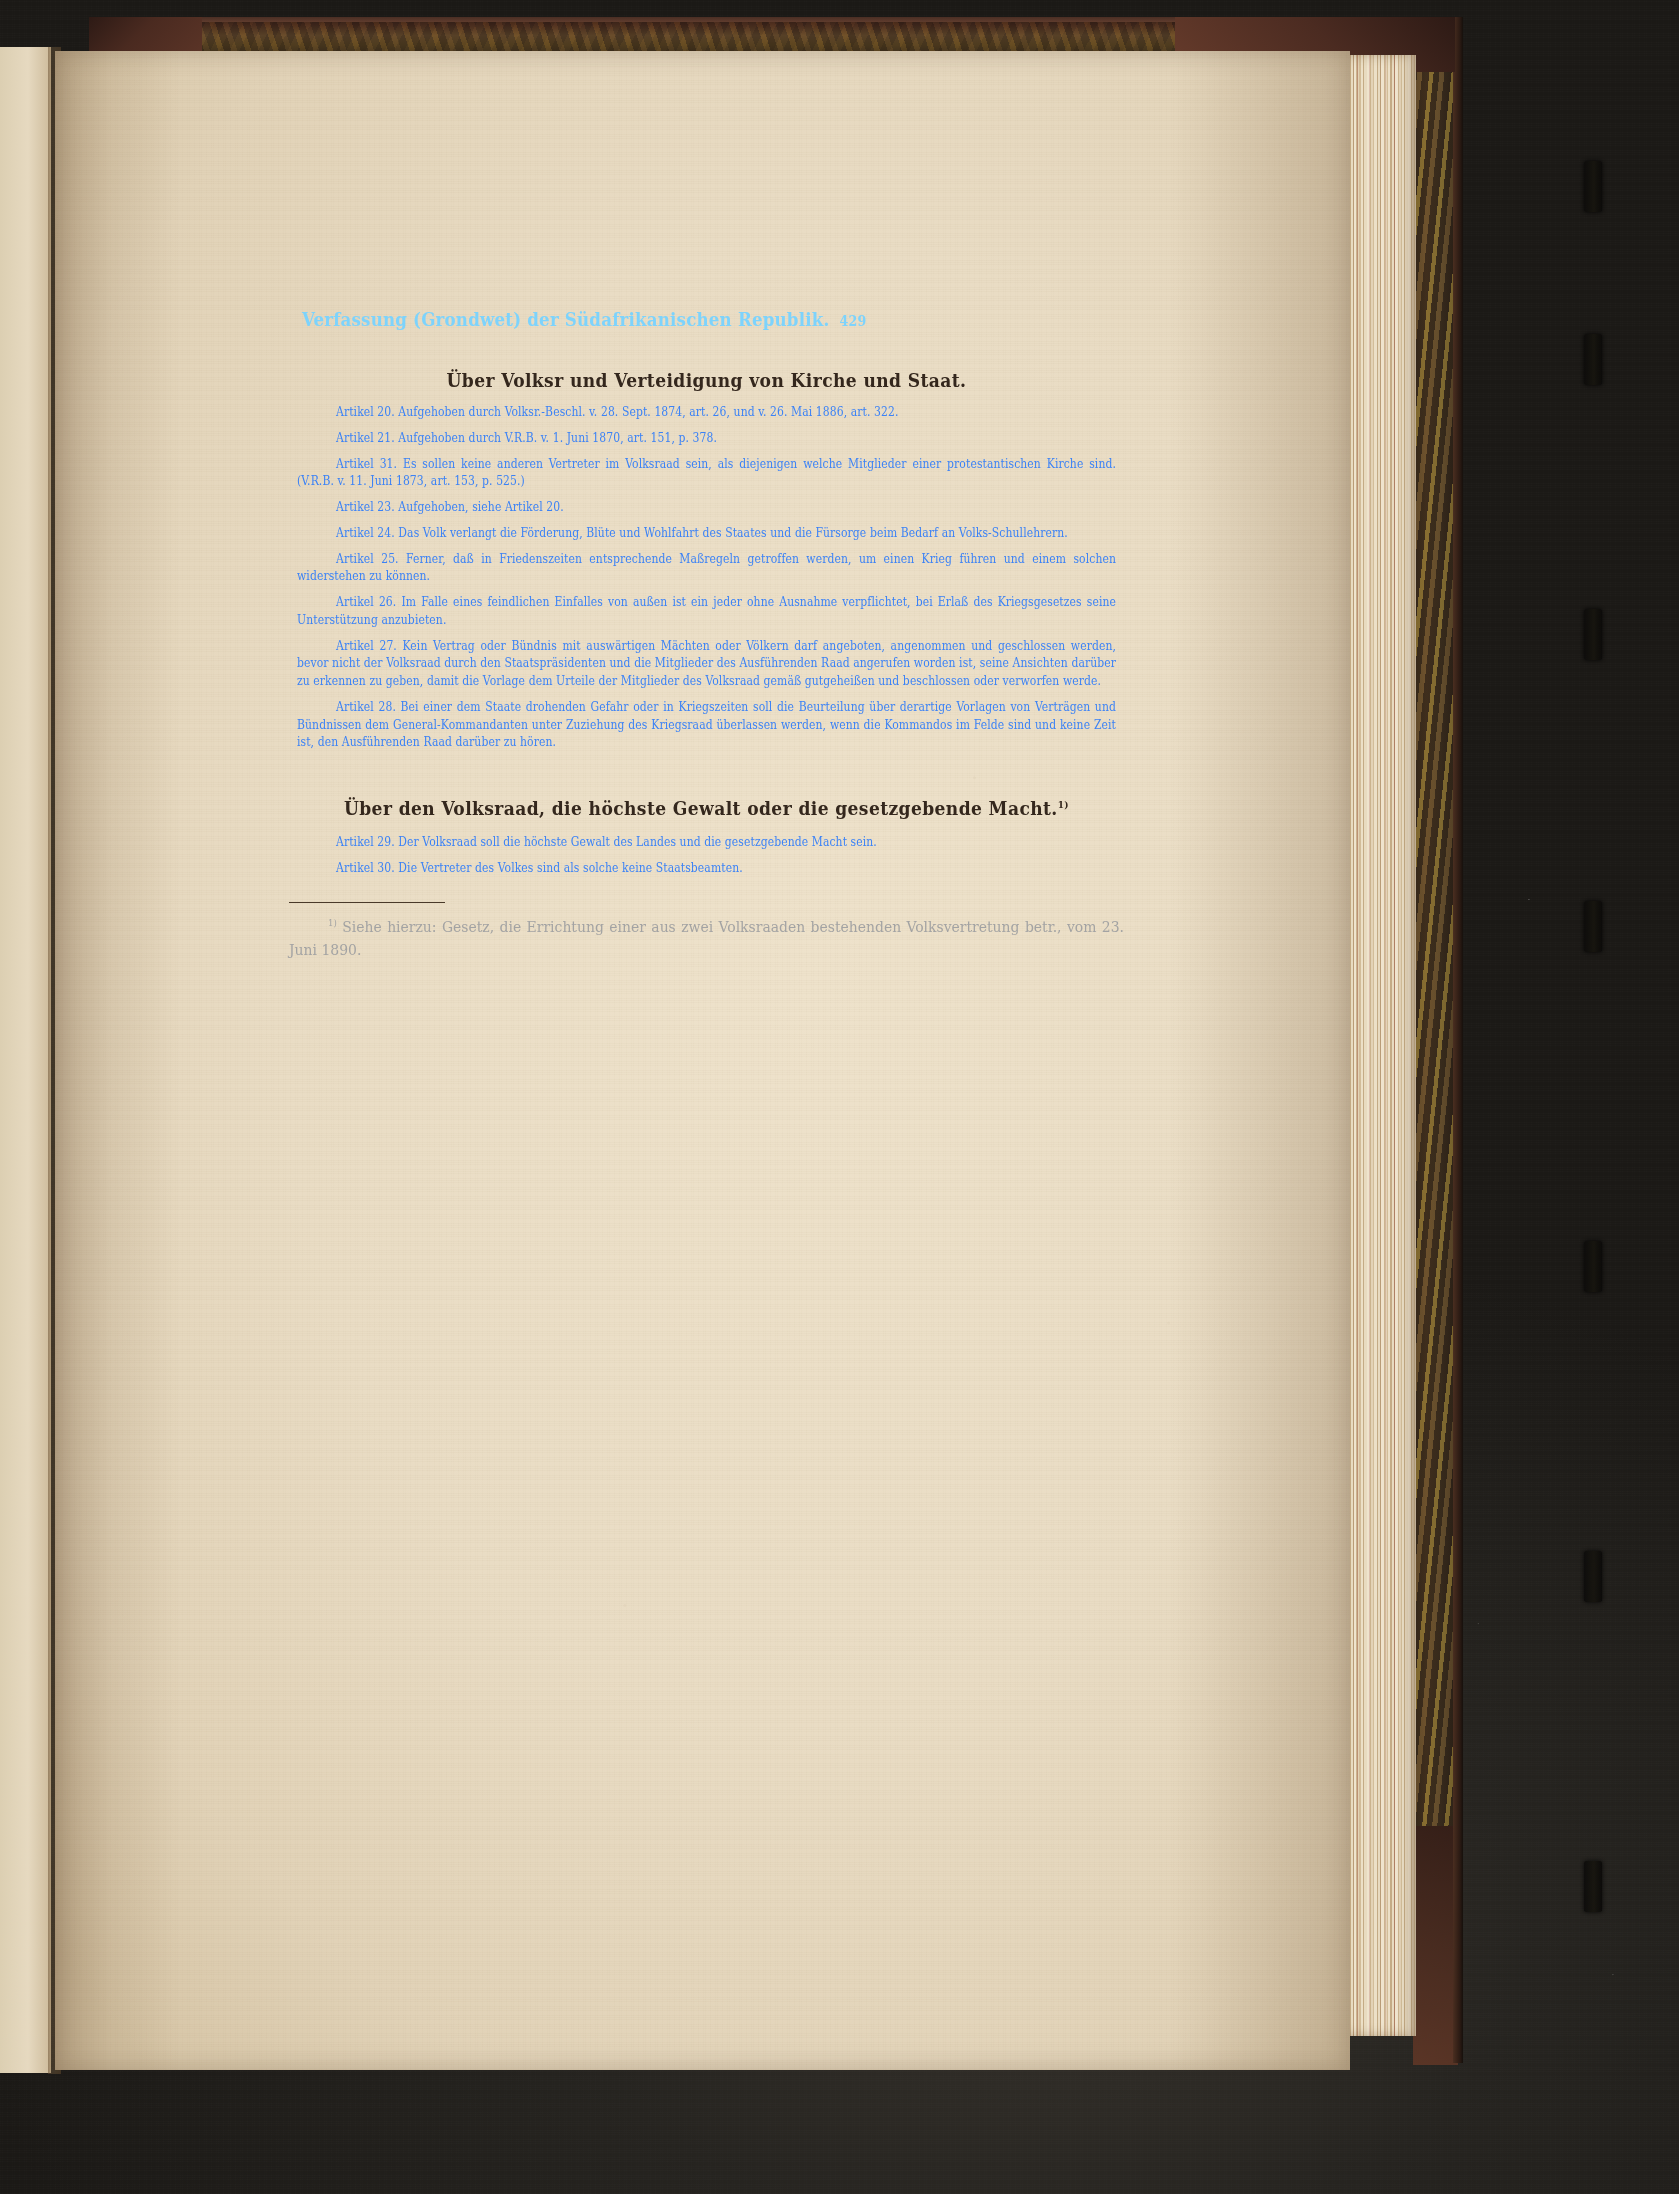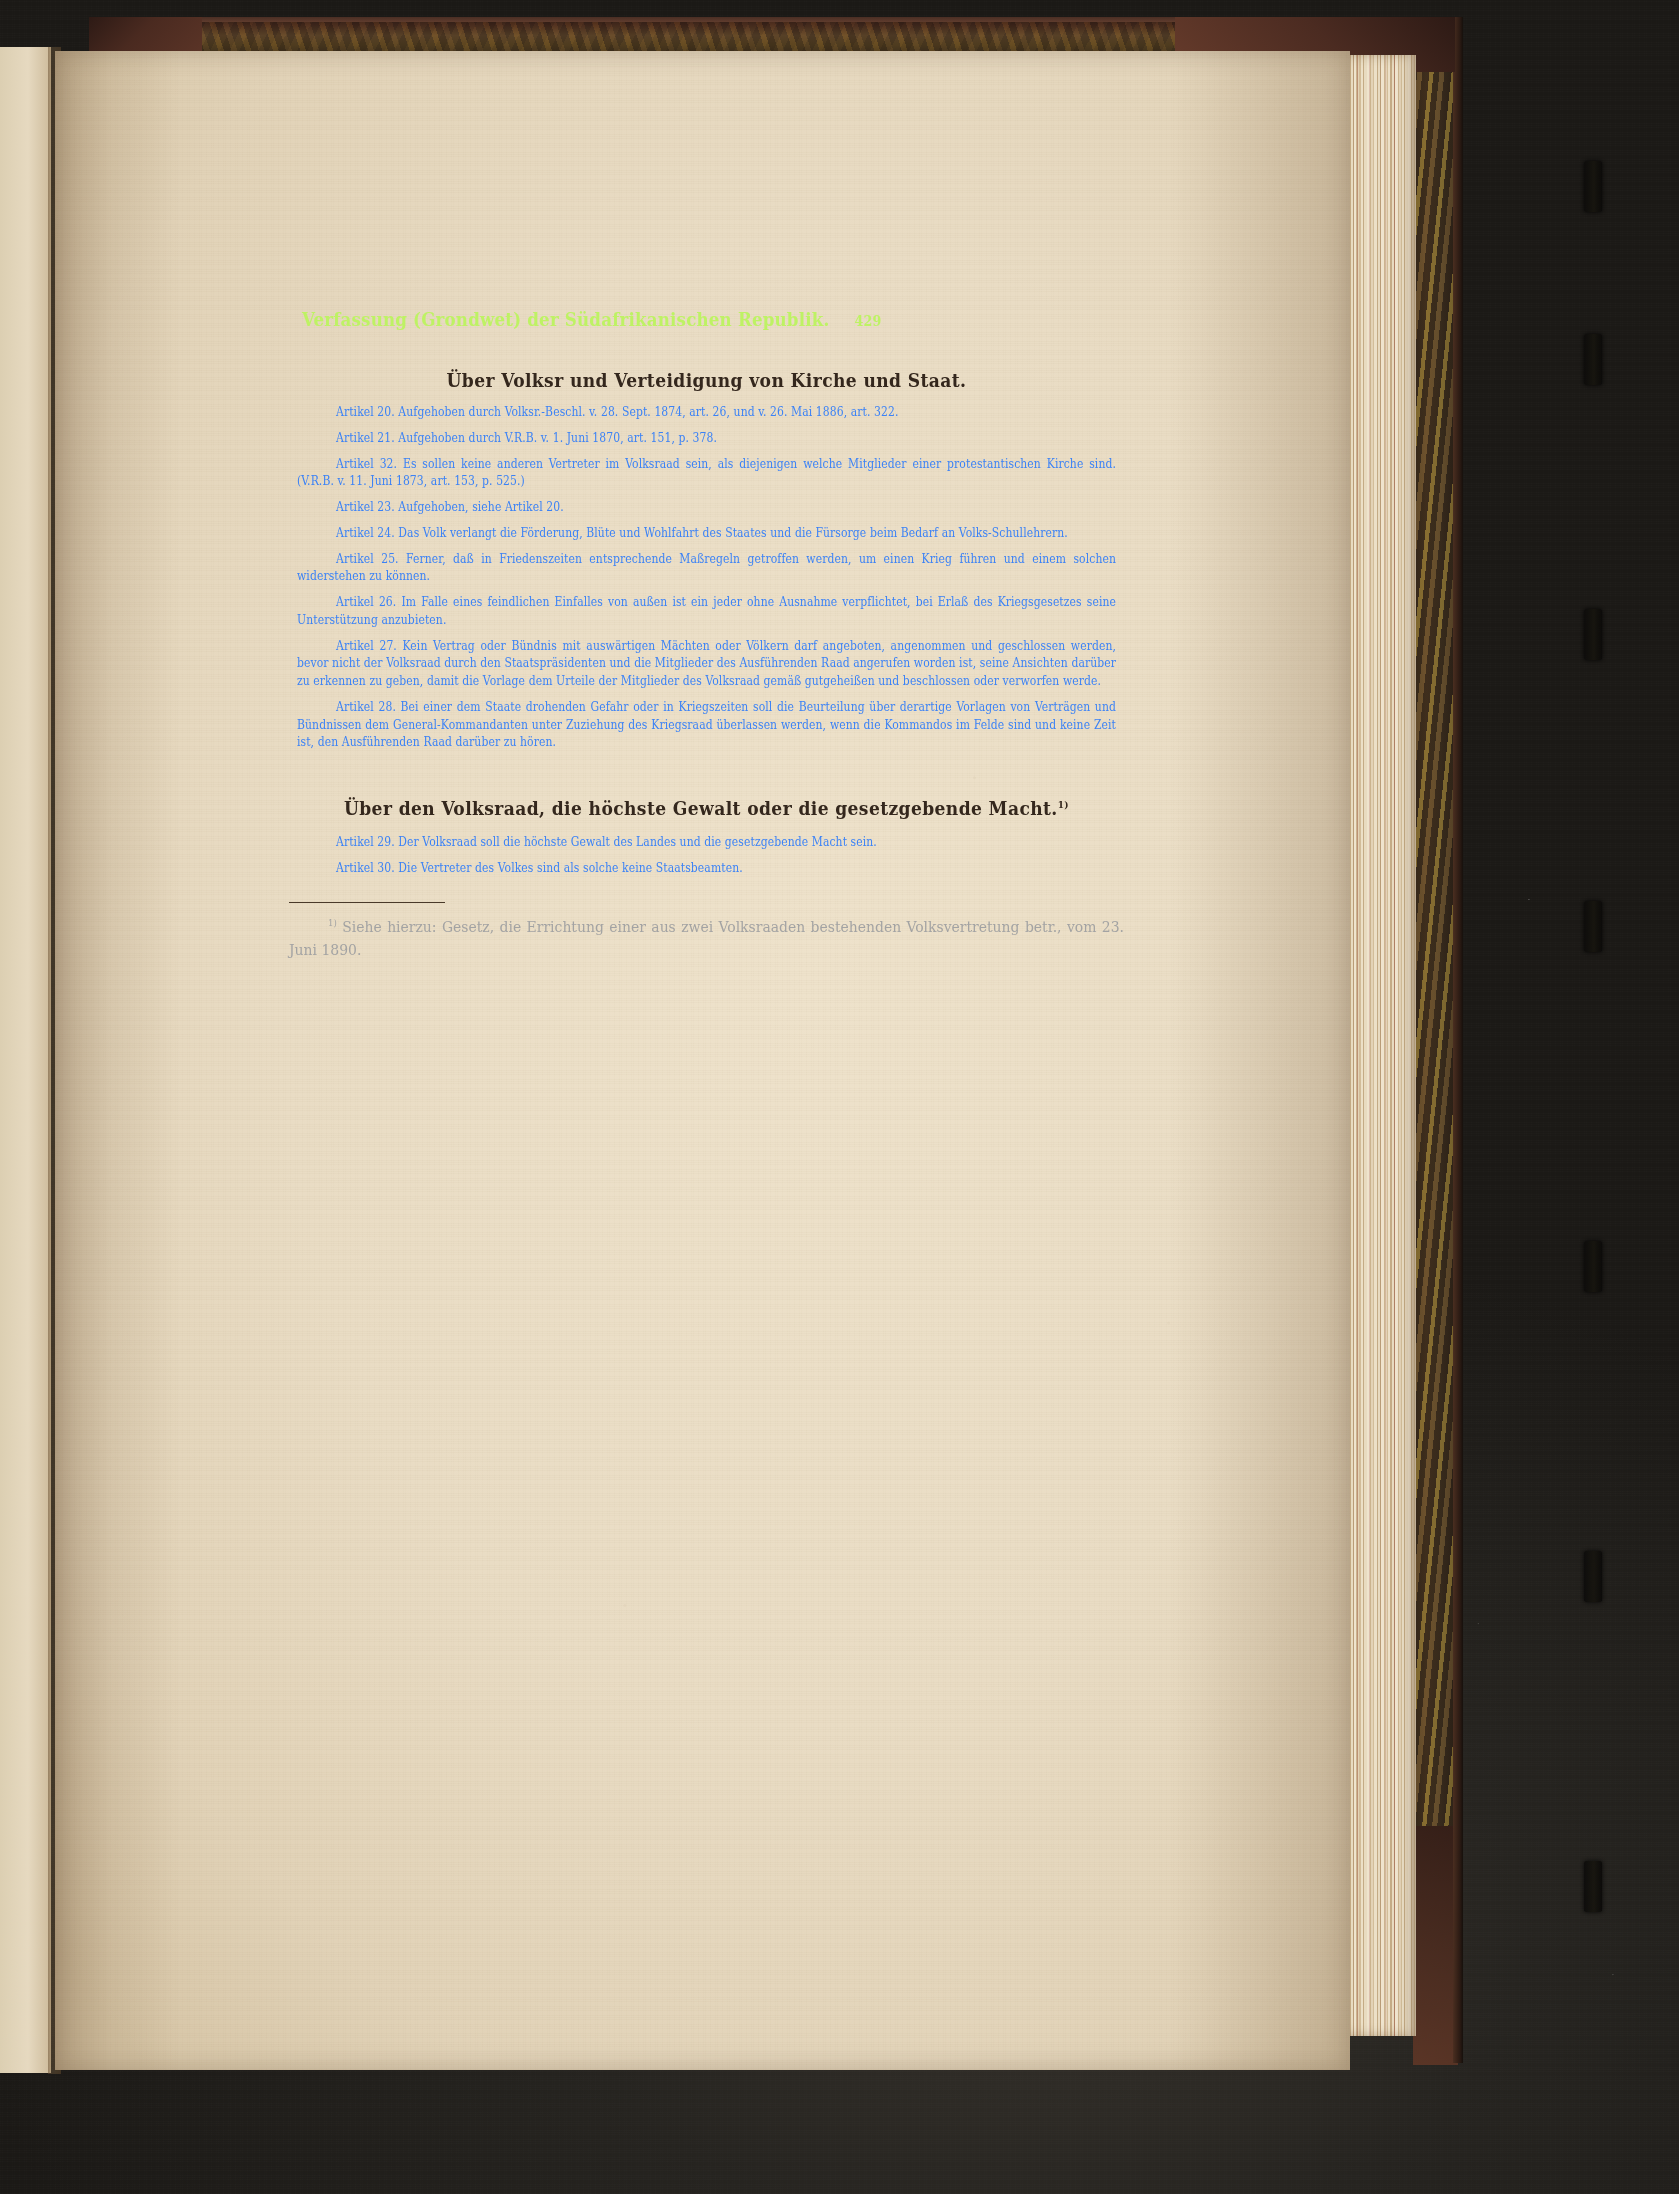--- a/index.html
+++ b/index.html
@@ -209,29 +209,29 @@
     left: 289px;
     top: 310px;
     width: 835px;
     color: #3b2d22;
   }
 
   .running-head {
     display: flex;
     align-items: baseline;
     justify-content: flex-start;
-    gap: 25px;
+    gap: 10px;
     font-size: 18.5px;
     line-height: 1.1;
     letter-spacing: 0.2px;
     margin: 0 0 38px 0;
     padding-left: 13px;
     font-family: "DejaVu Serif", serif;
     font-weight: 600;
-    color: #bef264;
+    color: #7dd3fc;
   }
   .running-head .rh-title { white-space: nowrap; }
   .running-head .rh-folio { font-family: "DejaVu Serif", serif; font-size: 14px; }
 
   .section-head {
     text-align: center;
     font-weight: 700;
     font-size: 19px;
     letter-spacing: 0.4px;
     line-height: 1.32;
@@ -332,21 +332,21 @@
 
     <div class="running-head">
       <span class="rh-title">Verfassung (Grondwet) der Südafrikanischen Republik.</span>
       <span class="rh-folio">429</span>
     </div>
 
     <h2 class="section-head">Über Volksr und Verteidigung von Kirche und Staat.</h2>
 
     <p class="art">Artikel 20.   Aufgehoben durch Volksr.-Beschl. v. 28. Sept. 1874, art. 26, und v. 26. Mai 1886, art. 322.</p>
     <p class="art">Artikel 21.   Aufgehoben durch V.R.B. v. 1. Juni 1870, art. 151, p. 378.</p>
-    <p class="art">Artikel 32.   Es sollen keine anderen Vertreter im Volksraad sein, als diejenigen welche Mitglieder einer protestantischen Kirche sind. (V.R.B. v. 11. Juni 1873, art. 153, p. 525.)</p>
+    <p class="art">Artikel 31.   Es sollen keine anderen Vertreter im Volksraad sein, als diejenigen welche Mitglieder einer protestantischen Kirche sind. (V.R.B. v. 11. Juni 1873, art. 153, p. 525.)</p>
     <p class="art">Artikel 23.   Aufgehoben, siehe Artikel 20.</p>
     <p class="art">Artikel 24.   Das Volk verlangt die Förderung, Blüte und Wohlfahrt des Staates und die Fürsorge beim Bedarf an Volks-Schullehrern.</p>
     <p class="art">Artikel 25.   Ferner, daß in Friedenszeiten entsprechende Maßregeln getroffen werden, um einen Krieg führen und einem solchen widerstehen zu können.</p>
     <p class="art">Artikel 26.   Im Falle eines feindlichen Einfalles von außen ist ein jeder ohne Ausnahme verpflichtet, bei Erlaß des Kriegsgesetzes seine Unterstützung anzubieten.</p>
     <p class="art">Artikel 27.   Kein Vertrag oder Bündnis mit auswärtigen Mächten oder Völkern darf angeboten, angenommen und geschlossen werden, bevor nicht der Volksraad durch den Staatspräsidenten und die Mitglieder des Ausführenden Raad angerufen worden ist, seine Ansichten darüber zu erkennen zu geben, damit die Vorlage dem Urteile der Mitglieder des Volksraad gemäß gutgeheißen und beschlossen oder verworfen werde.</p>
     <p class="art">Artikel 28.   Bei einer dem Staate drohenden Gefahr oder in Kriegszeiten soll die Beurteilung über derartige Vorlagen von Verträgen und Bündnissen dem General-Kommandanten unter Zuziehung des Kriegsraad überlassen werden, wenn die Kommandos im Felde sind und keine Zeit ist, den Ausführenden Raad darüber zu hören.</p>
 
     <h2 class="section-head section-head-2"><span>Über den Volksraad, die höchste Gewalt oder die gesetzgebende Macht.</span><sup>1)</sup></h2>
 
     <p class="art">Artikel 29.   Der Volksraad soll die höchste Gewalt des Landes und die gesetzgebende Macht sein.</p>

